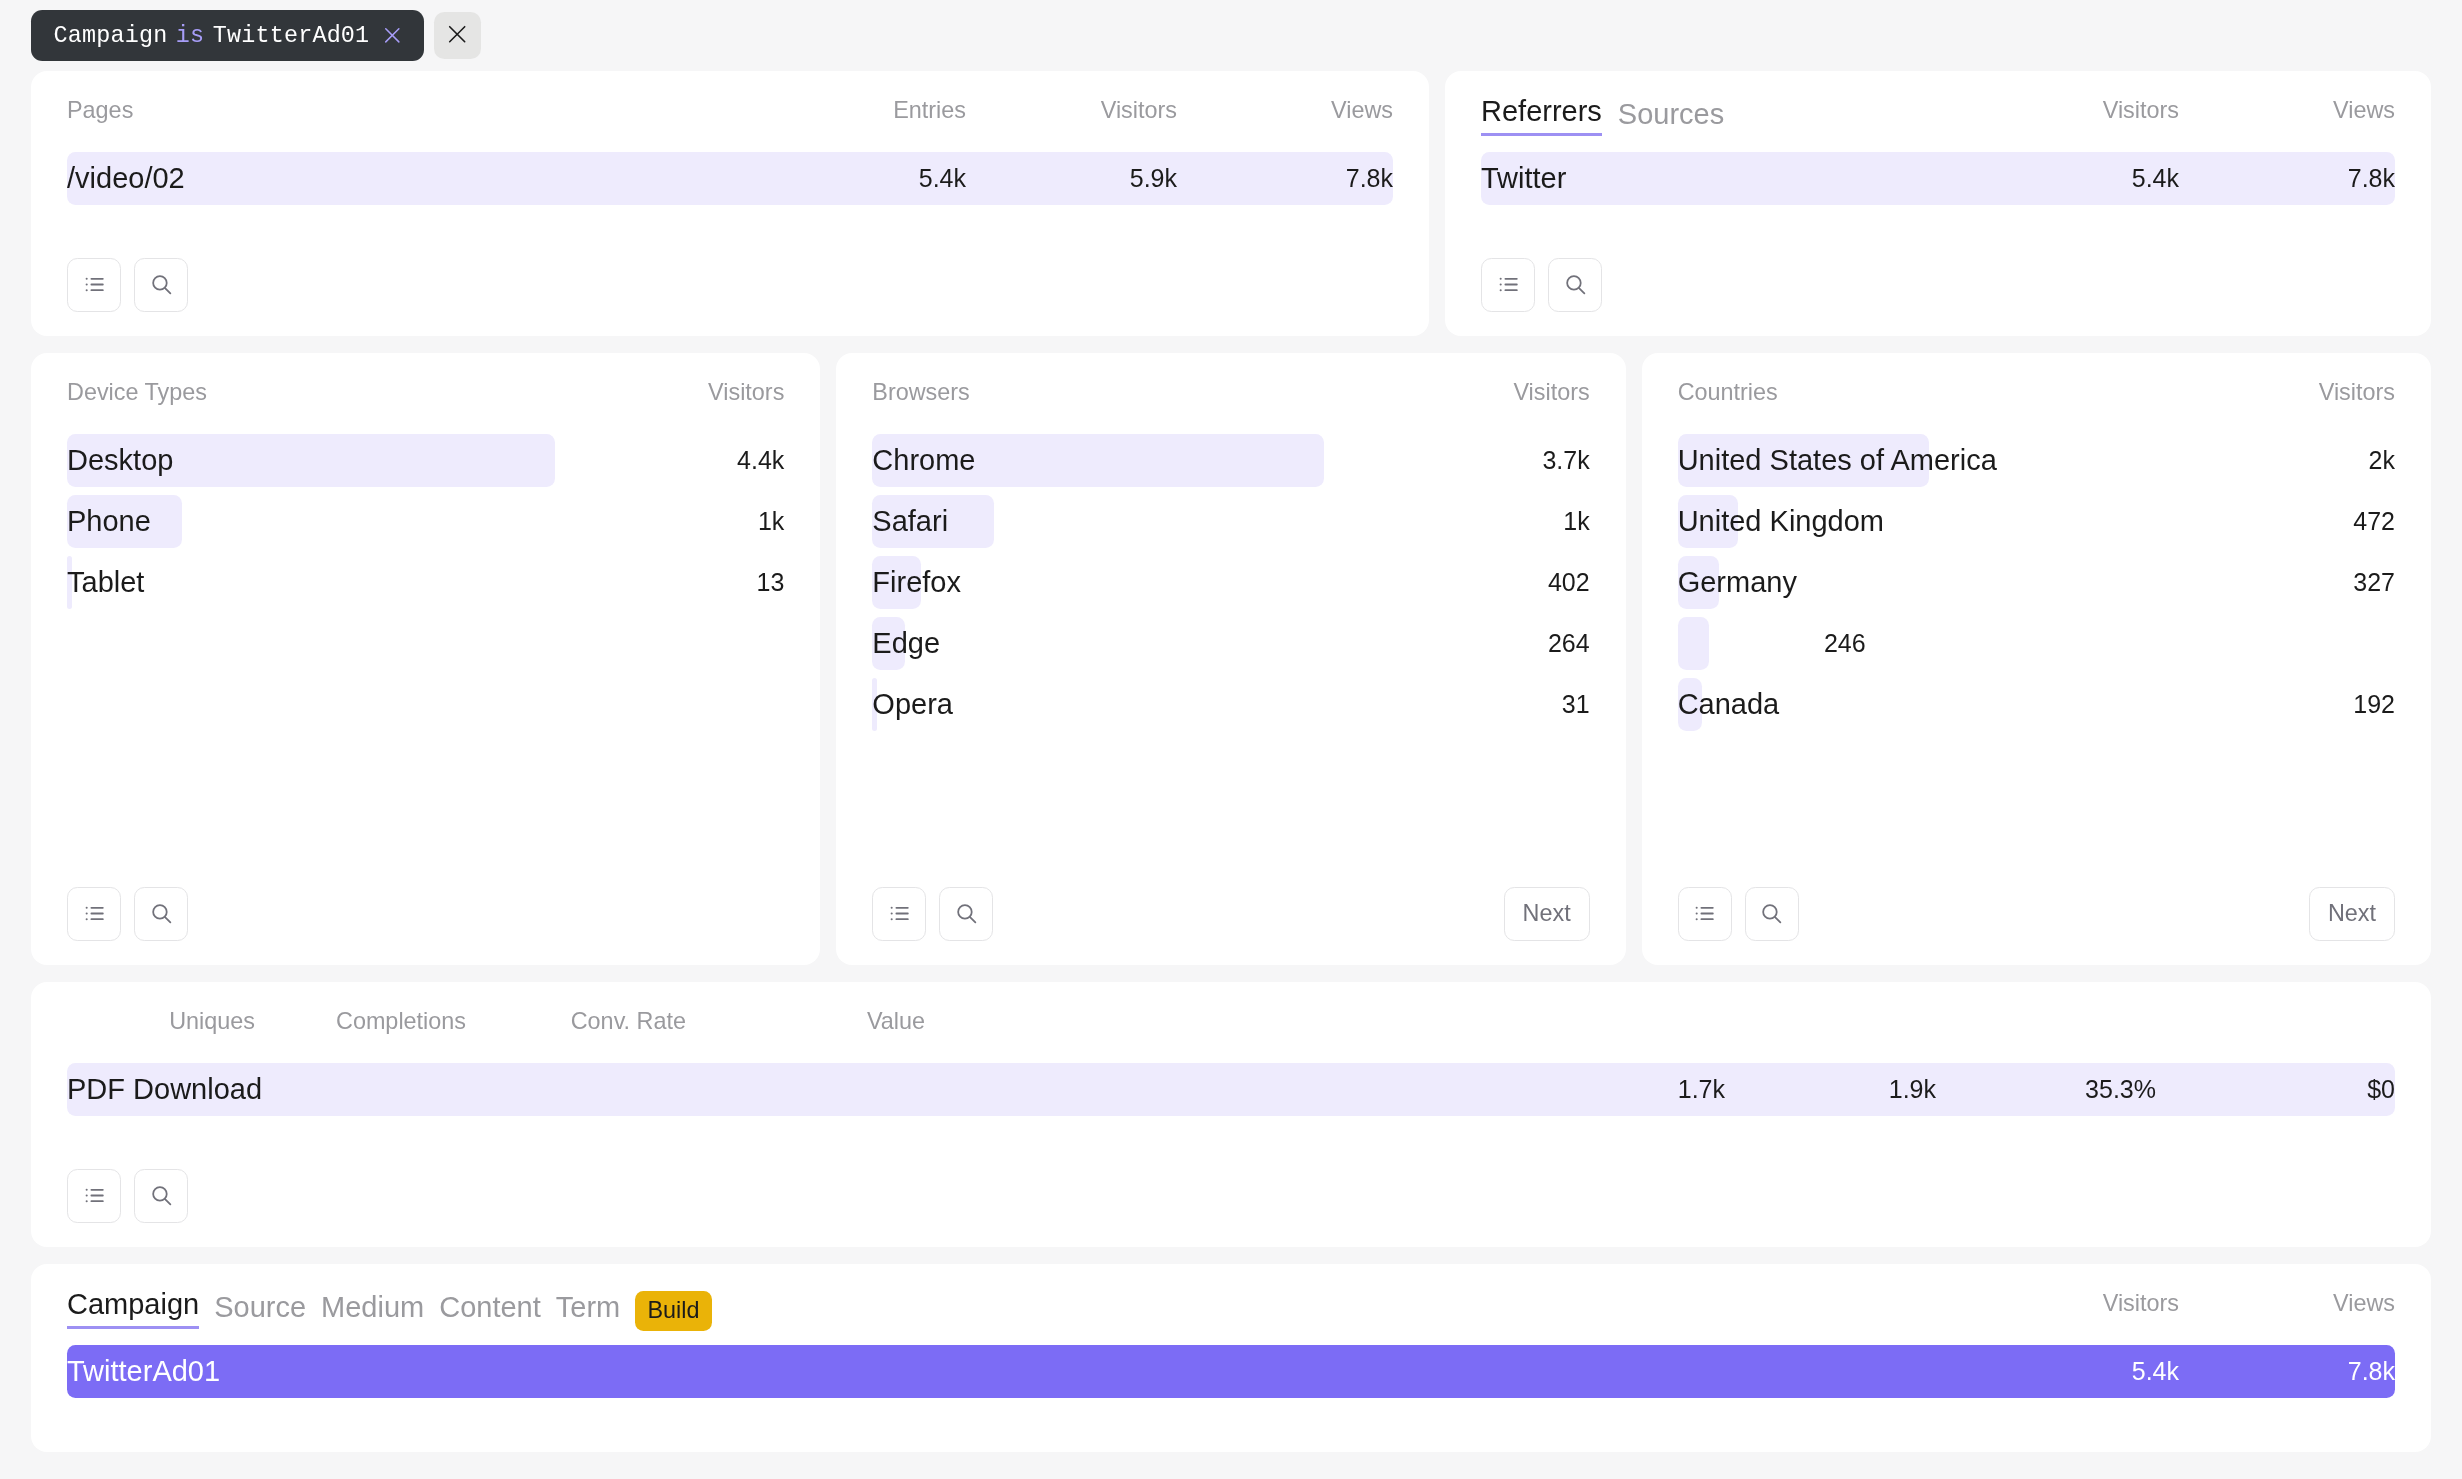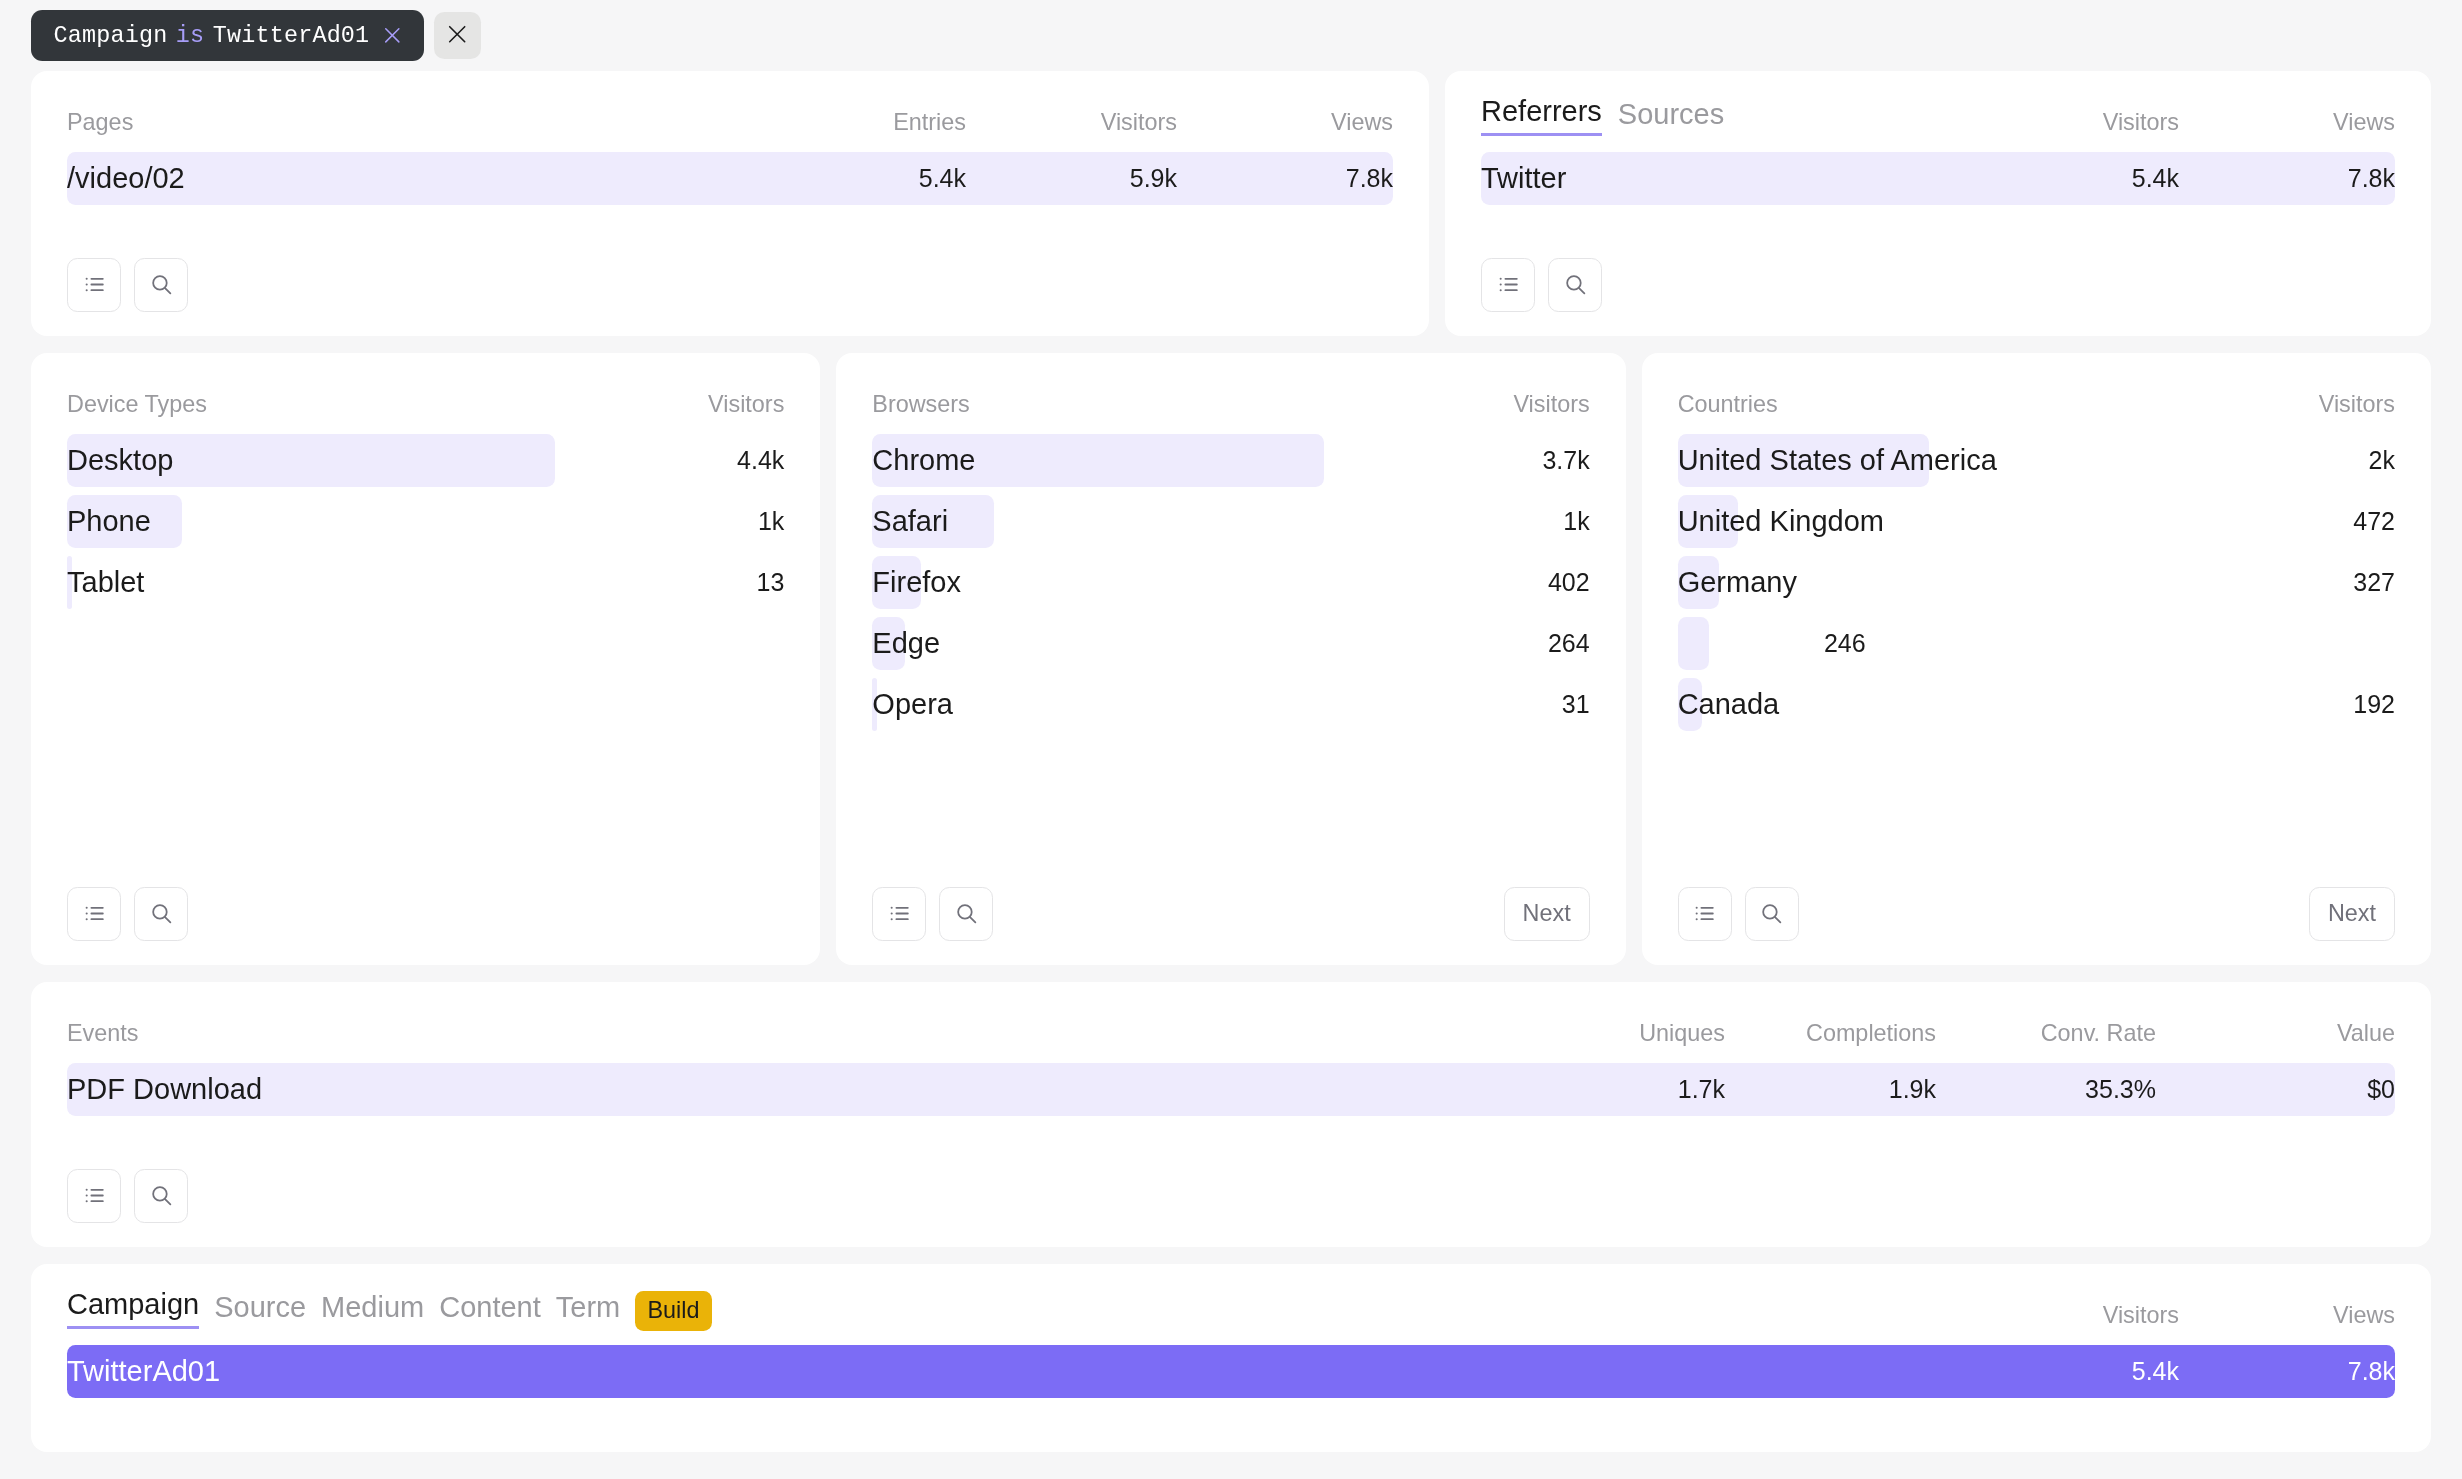--- a/index.html
+++ b/index.html
@@ -58,21 +58,20 @@
   
   .card {
     background: #ffffff;
     border-radius: 16px;
     padding: 26px 36px 24.4px 36px;
     display: flex;
     flex-direction: column;
   }
   .card-head {
     display: flex;
-    align-items: flex-end;
     height: 39px;
     margin-bottom: 12.2px;
   }
   .card-title {
     font-size: 23.4px;
     color: #9a9a9e;
     flex: 1;
   }
   .col-head {
     font-size: 23.4px;
@@ -436,21 +435,20 @@
               <line x1="15.4" y1="15.4" x2="20.5" y2="20.5"></line>
           </svg>
         </button>
         <button class="next-btn">Next</button>
       </div>
     </section>
   </div>
 
   <section class="card card-events">
     <div class="card-head">
-      <div class="card-title">Events</div>
       <div class="col-head" style="width:188px">Uniques</div>
       <div class="col-head" style="width:211px">Completions</div>
       <div class="col-head" style="width:220px">Conv. Rate</div>
       <div class="col-head" style="width:239px">Value</div>
     </div>
     <div class="rows">
       <div class="row">
         <div class="row-bar" style="width:100%"></div>
         <div class="row-label">PDF Download</div>
         <div class="row-val" style="width:188px">1.7k</div>

